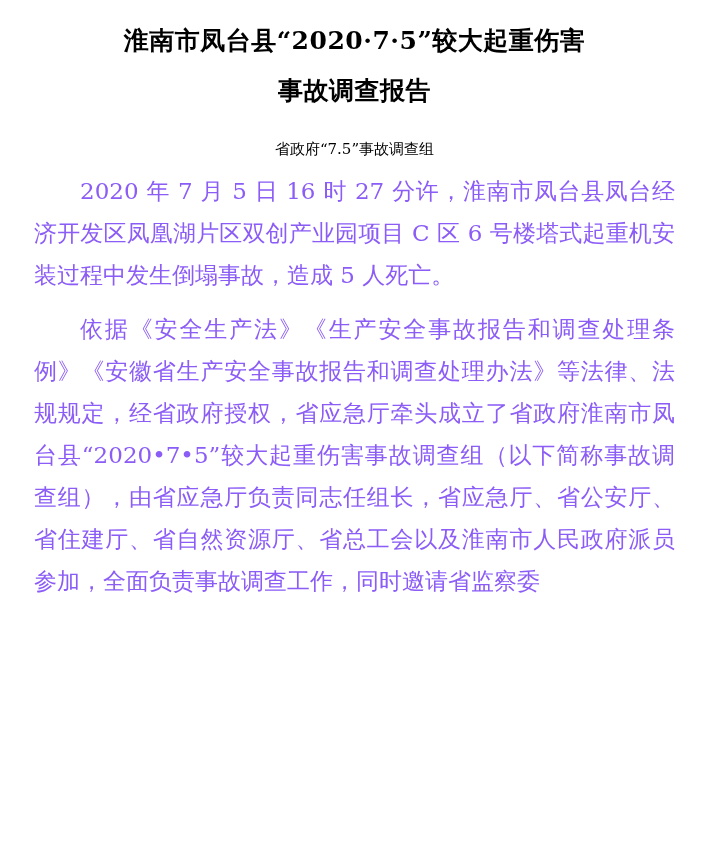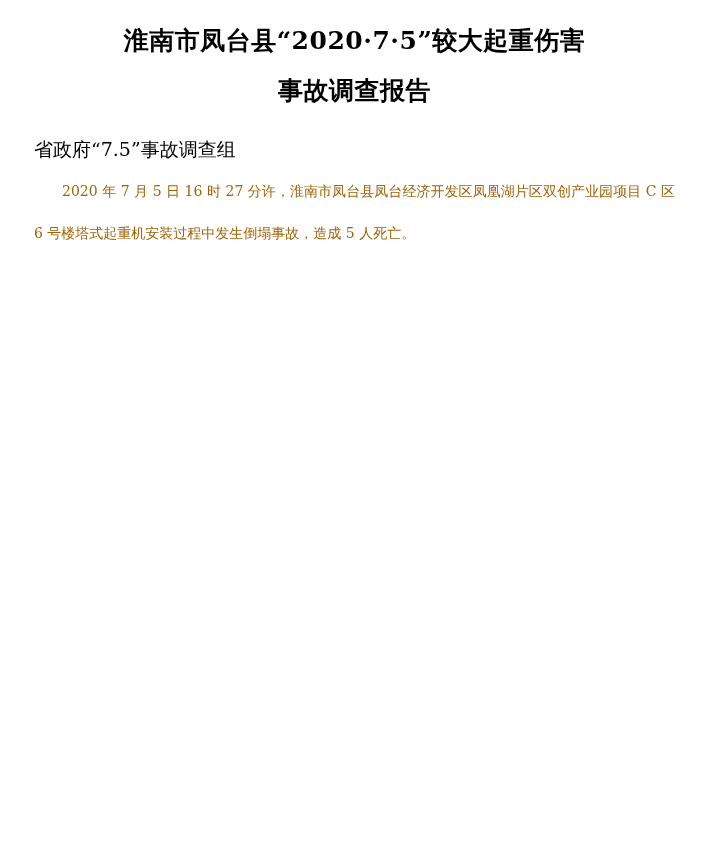--- a/index.html
+++ b/index.html
@@ -31,49 +31,50 @@
     color: #000;
   }
   .doc-title .line {
     display: block;
   }
   .doc-title .line2 {
     display: block;
     margin-top: 12px;
   }
   .byline {
-    text-align: left;
-    font-size: 19px;
+    text-align: center;
+    font-size: 15px;
     line-height: 30px;
     margin-top: 24px;
     margin-bottom: 6px;
     color: #000;
   }
   .body-text p {
-    font-size: 14px;
+    font-size: 23px;
     line-height: 42px;
     margin: 0 0 2px 0;
     text-indent: 2em;
     text-align: justify;
     text-justify: inter-ideograph;
-    color: #a16207;
+    color: #8b5cf6;
   }
   .body-text p.spaced {
     margin-top: 12px;
   }
 </style>
 </head>
 <body>
 
 <div class="page">
 
   <h1 class="doc-title">
     <span class="line">淮南市凤台县“2020·7·5”较大起重伤害</span>
     <span class="line2">事故调查报告</span>
   </h1>
 
   <div class="byline">省政府“7.5”事故调查组</div>
 
   <div class="body-text">
     <p>2020 年 7 月 5 日 16 时 27 分许，淮南市凤台县凤台经济开发区凤凰湖片区双创产业园项目 C 区 6 号楼塔式起重机安装过程中发生倒塌事故，造成 5 人死亡。</p>
+    <p class="spaced">依据《安全生产法》《生产安全事故报告和调查处理条例》《安徽省生产安全事故报告和调查处理办法》等法律、法规规定，经省政府授权，省应急厅牵头成立了省政府淮南市凤台县“2020•7•5”较大起重伤害事故调查组（以下简称事故调查组），由省应急厅负责同志任组长，省应急厅、省公安厅、省住建厅、省自然资源厅、省总工会以及淮南市人民政府派员参加，全面负责事故调查工作，同时邀请省监察委</p>
   </div>
 
 </div>
 
 </body></html>

